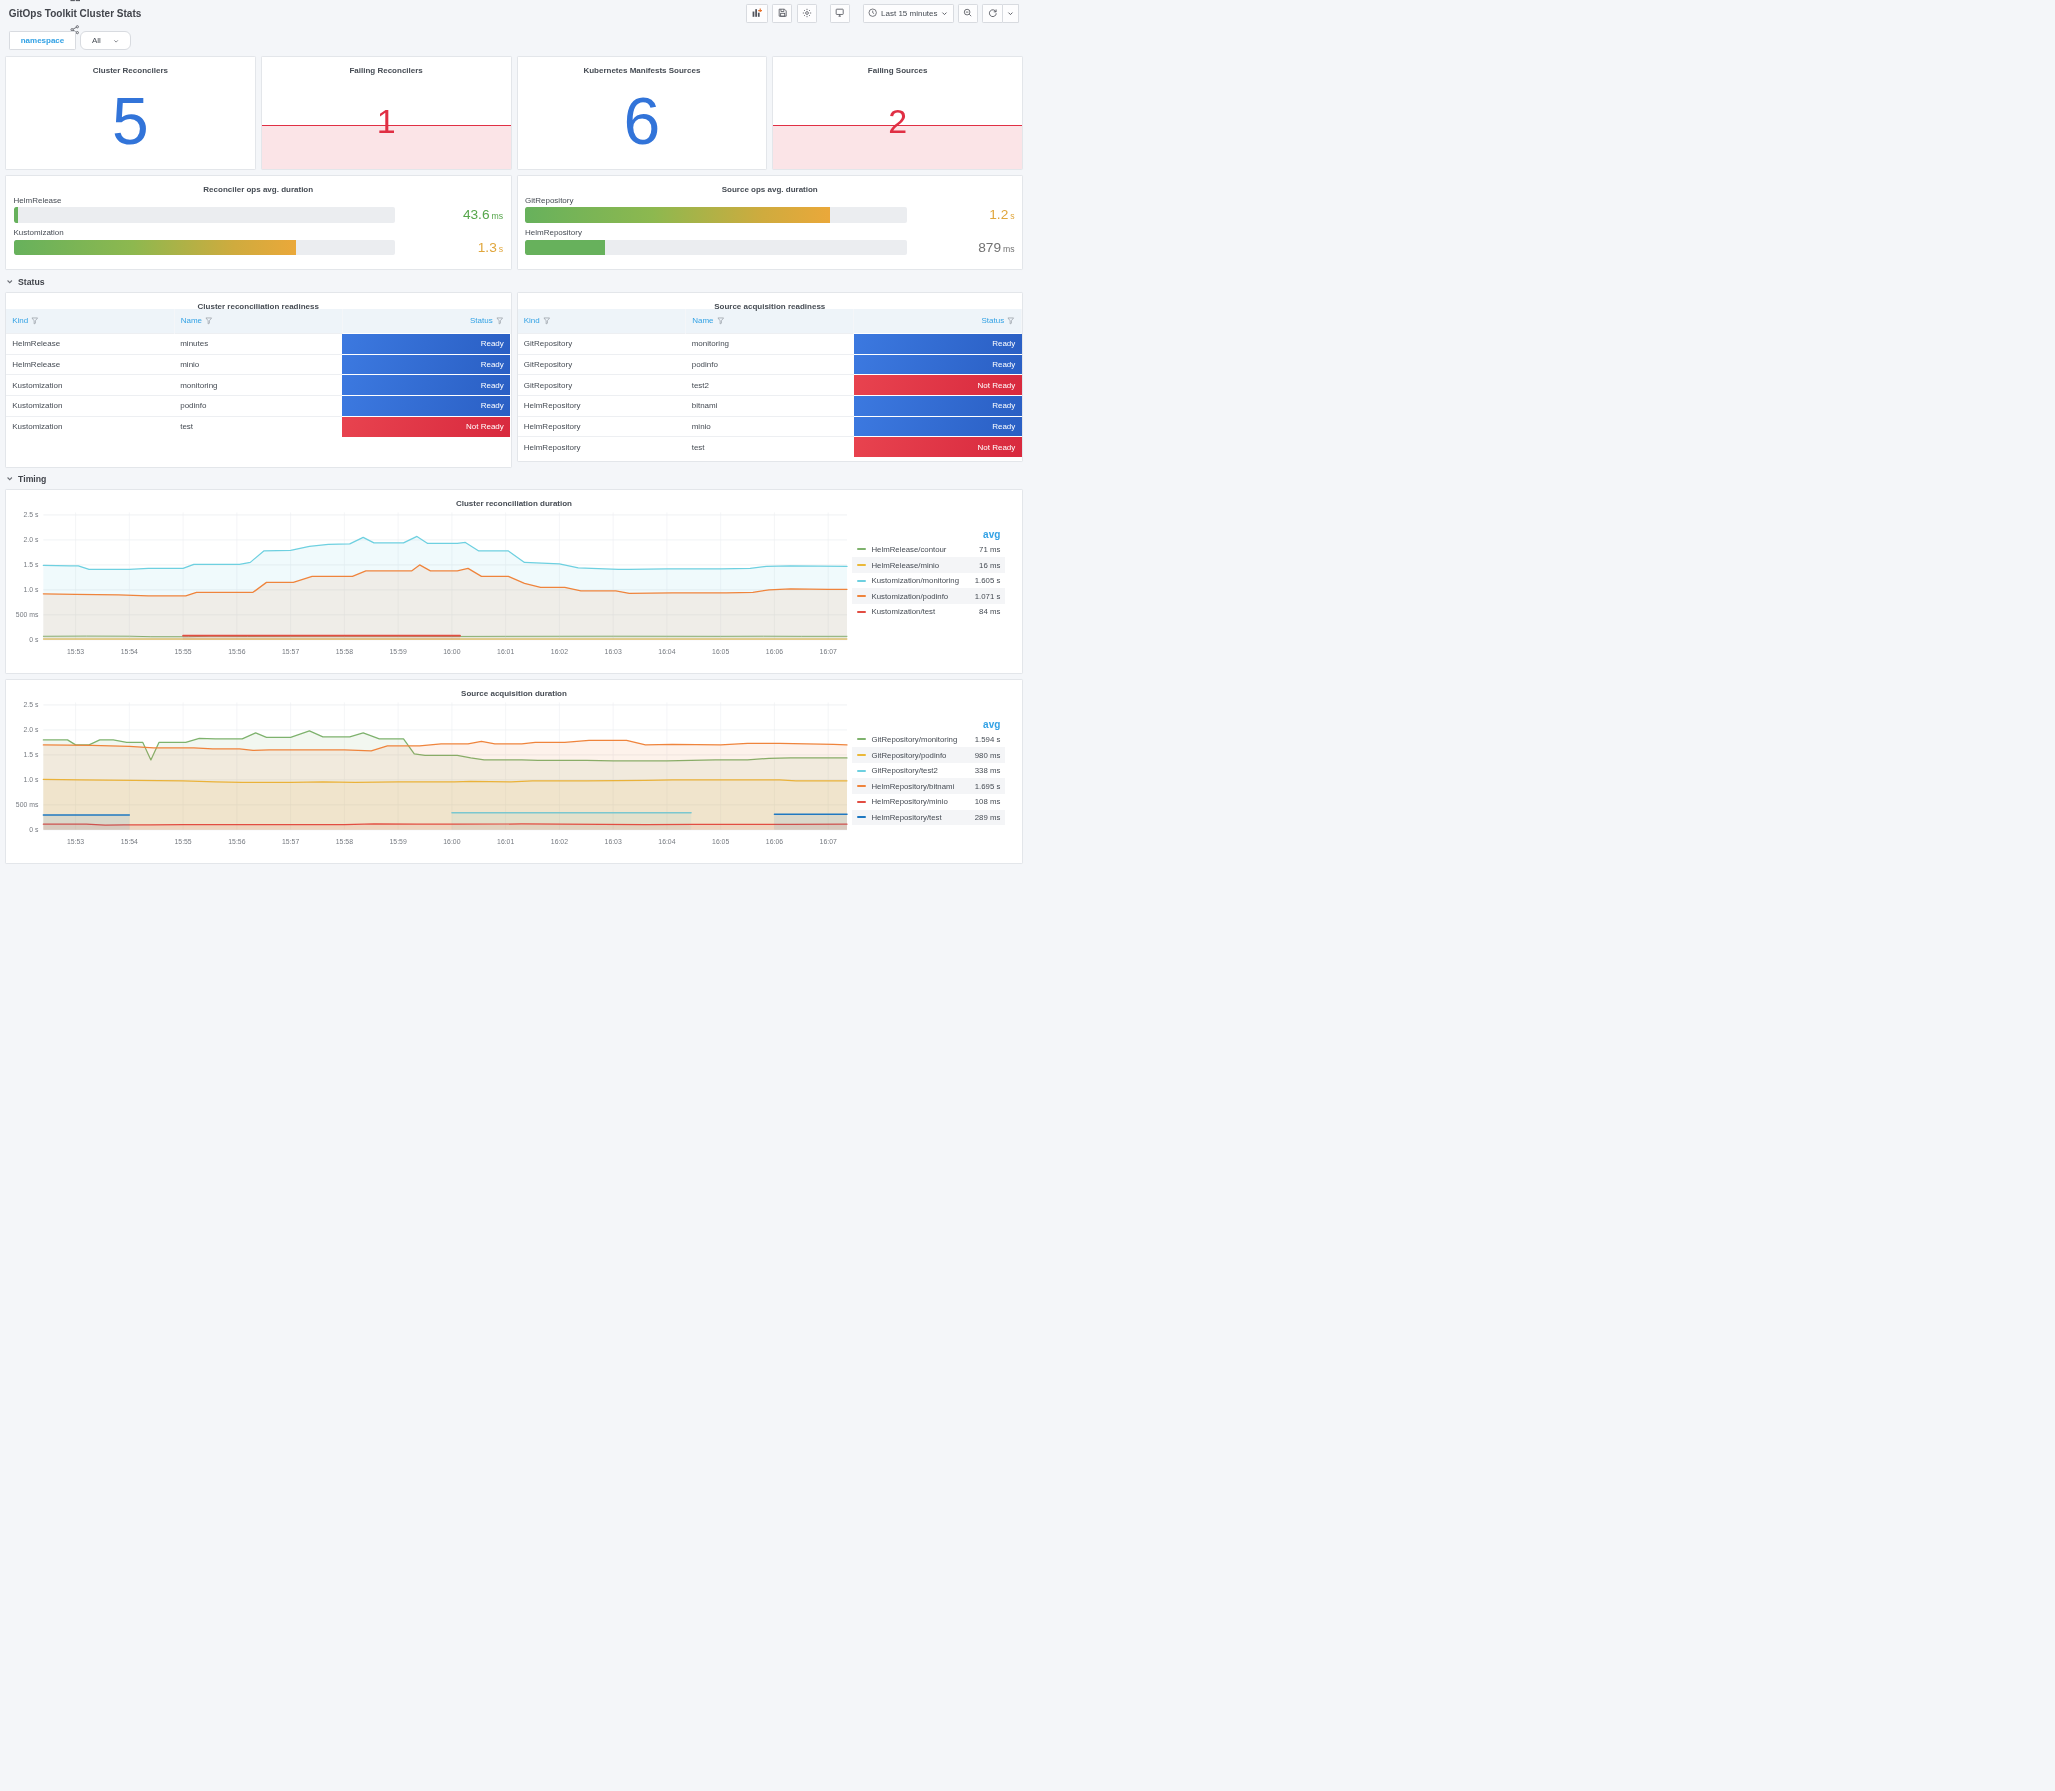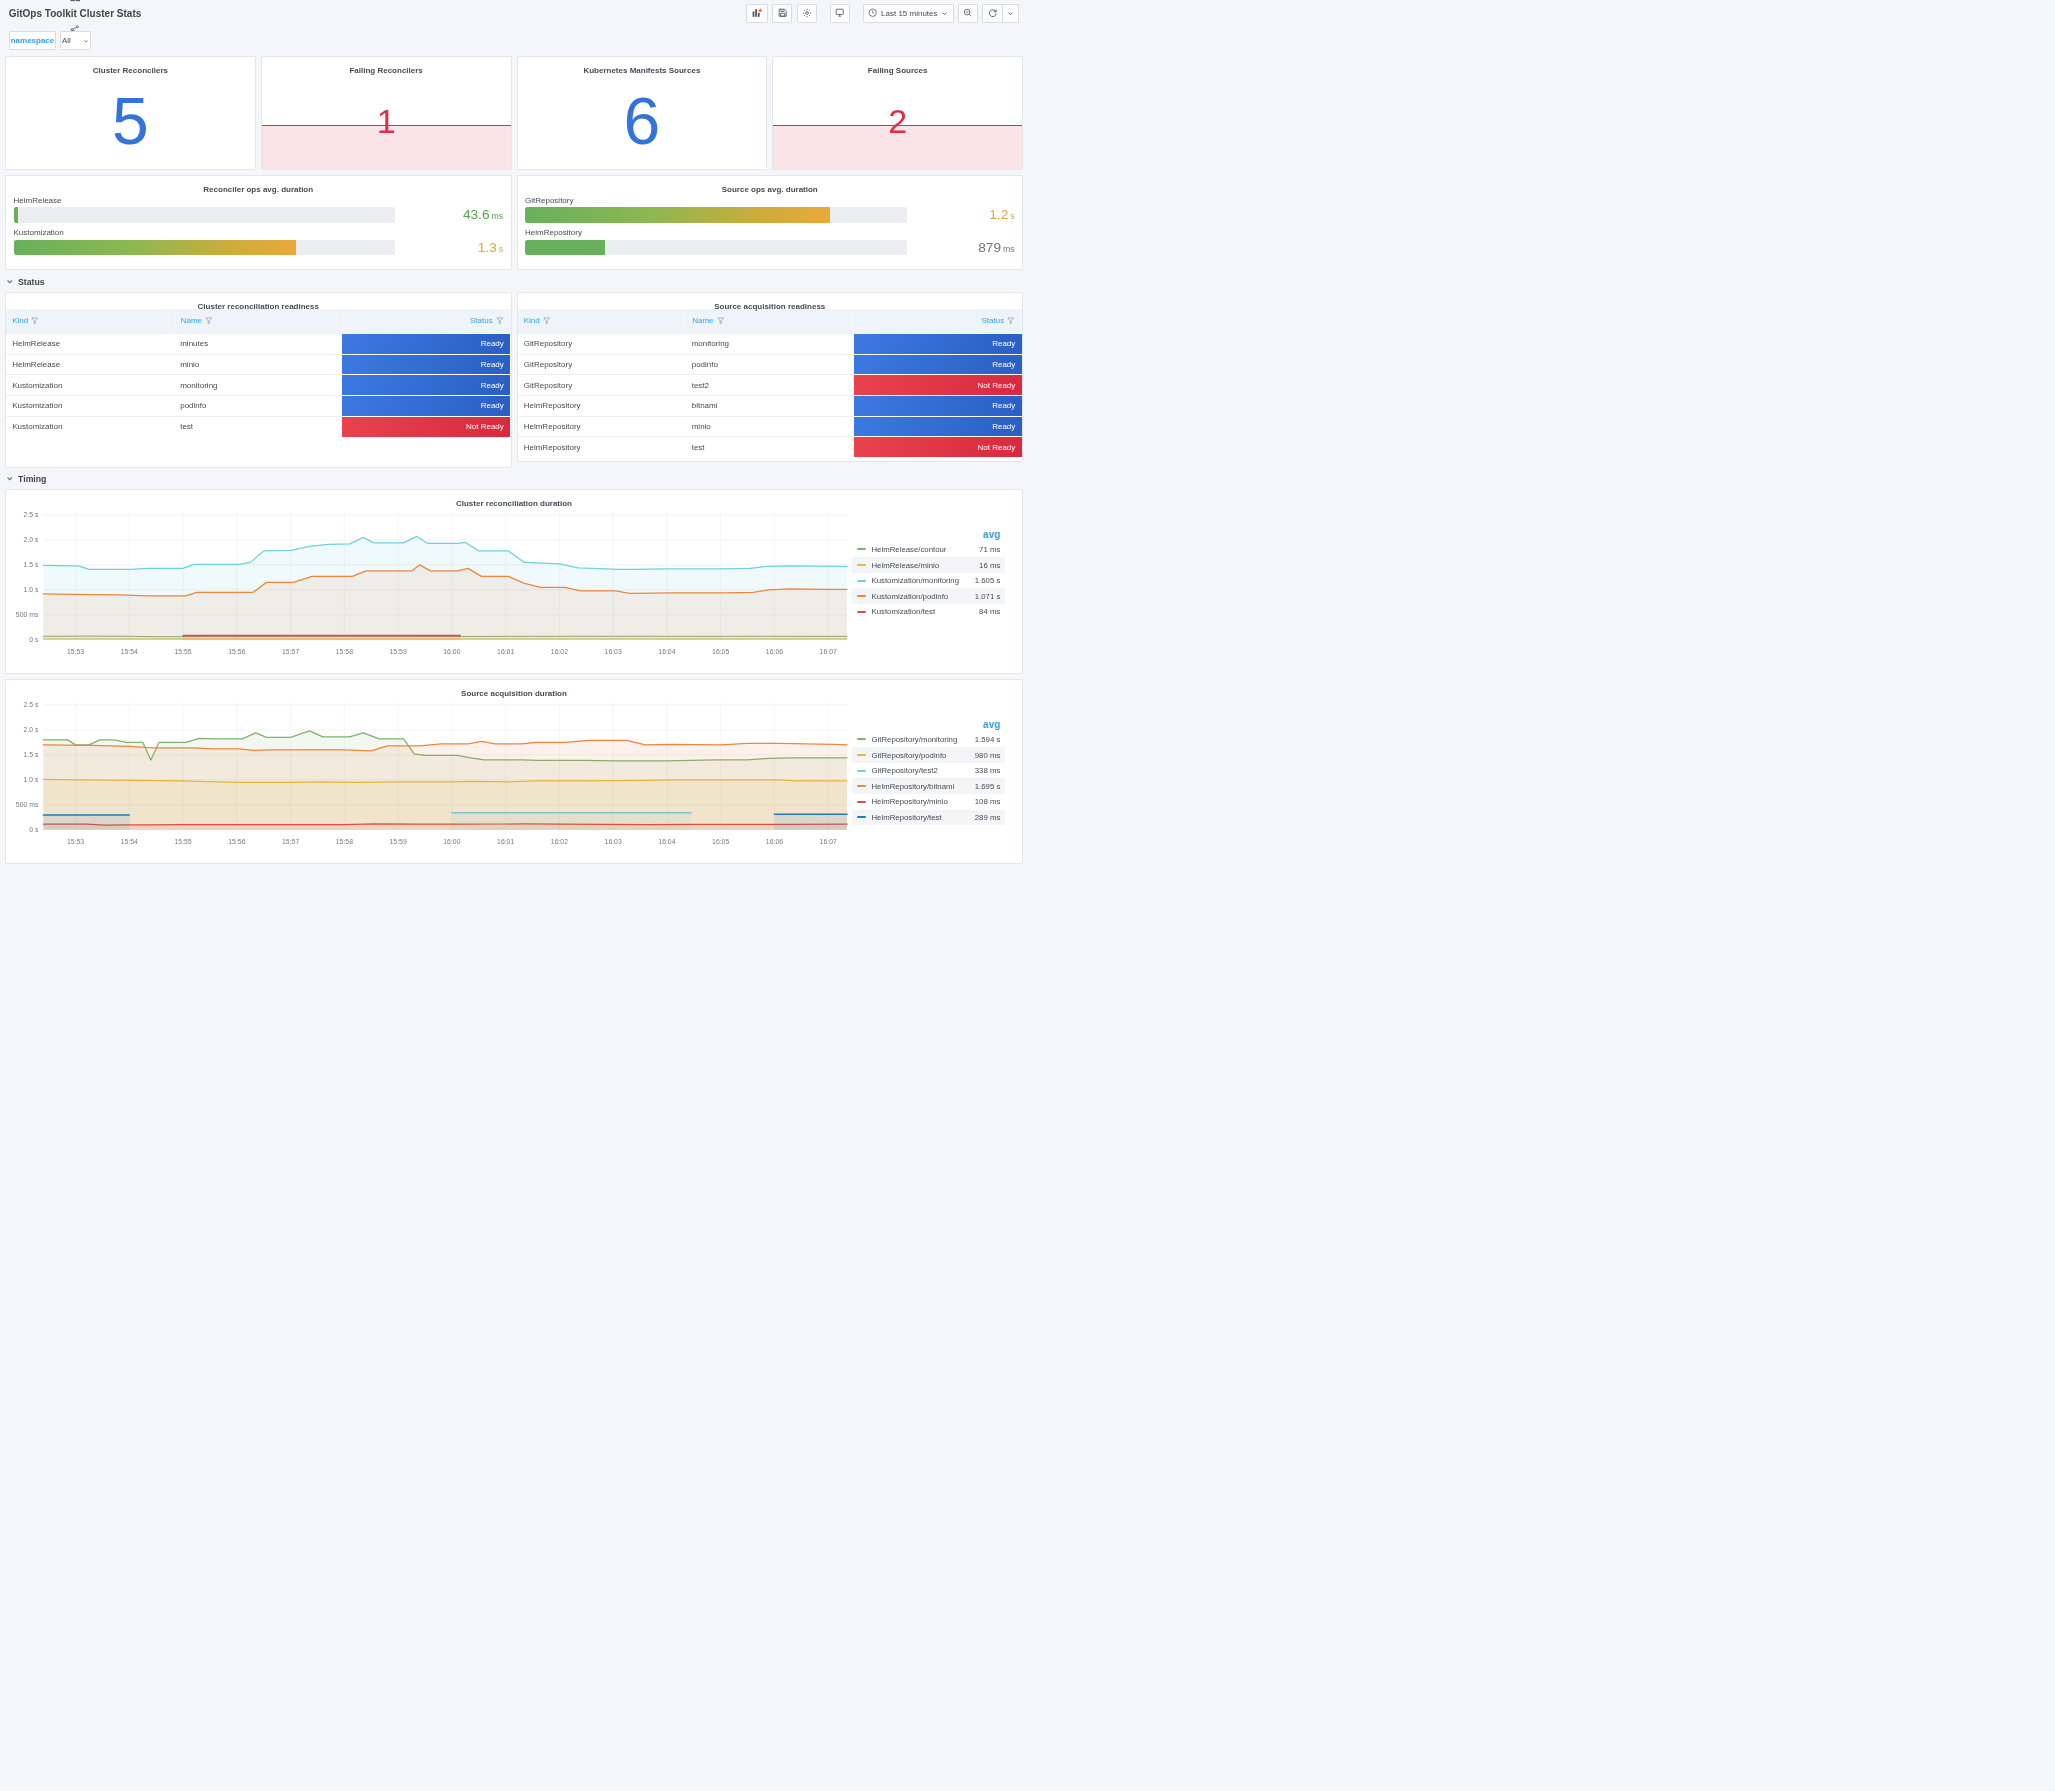--- a/index.html
+++ b/index.html
@@ -21,23 +21,23 @@
   .tb-btn { height:19px; min-width:20px; padding:0 4.4px; display:inline-flex; align-items:center; justify-content:center; gap:3.7px;
             border:0.6px solid #d8dbe0; border-radius:1.2px; background:#fdfdfe; color:#52545c; cursor:pointer; font-size:8px; }
   .tb-gap { width:3.7px; }
   .tb-group { display:flex; }
   .tb-group .tb-btn:first-child { border-radius:1.2px 0 0 1.2px; }
   .tb-group .tb-btn:last-child { border-left:none; border-radius:0 1.2px 1.2px 0; min-width:15px; }
   .time-label { font-weight:500; color:#464c54; }
 
   
   .submenu { display:flex; align-items:center; gap:3.7px; padding:5px 8.7px 6.2px 8.7px; }
-  .chip { height:19.3px; display:inline-flex; align-items:center; padding:0 1px; background:#fff; border:0.6px solid #d8dbe0; border-radius:1.2px; font-size:8px; cursor:pointer; }
+  .chip { height:19.3px; display:inline-flex; align-items:center; padding:0 11px; background:#fff; border:0.6px solid #d8dbe0; border-radius:1.2px; font-size:8px; cursor:pointer; }
   .chip.var-label { color:#33a2e5; font-weight:600; }
-  .chip.var-value { color:#464c54; gap:12px; }
+  .chip.var-value { color:#464c54; gap:12px;border-radius:6px; }
 
   
   .row { display:flex; gap:5px; padding:0 5px; margin-bottom:5px; align-items:flex-start; }
   .panel { background:#fff; border:0.6px solid #e3e6ea; border-radius:1.2px; position:relative; overflow:hidden; flex:1; }
   .panel-title { text-align:center; font-size:8px; font-weight:600; color:#464c54; padding-top:9px; height:16px; cursor:pointer; }
 
   
   .stat-panel { height:114px; }
   .stat-value { position:absolute; left:0; right:0; text-align:center; font-weight:500; line-height:1; }
   .stat-value.normal { top:57%; transform:translateY(-50%); font-size:66px; }

